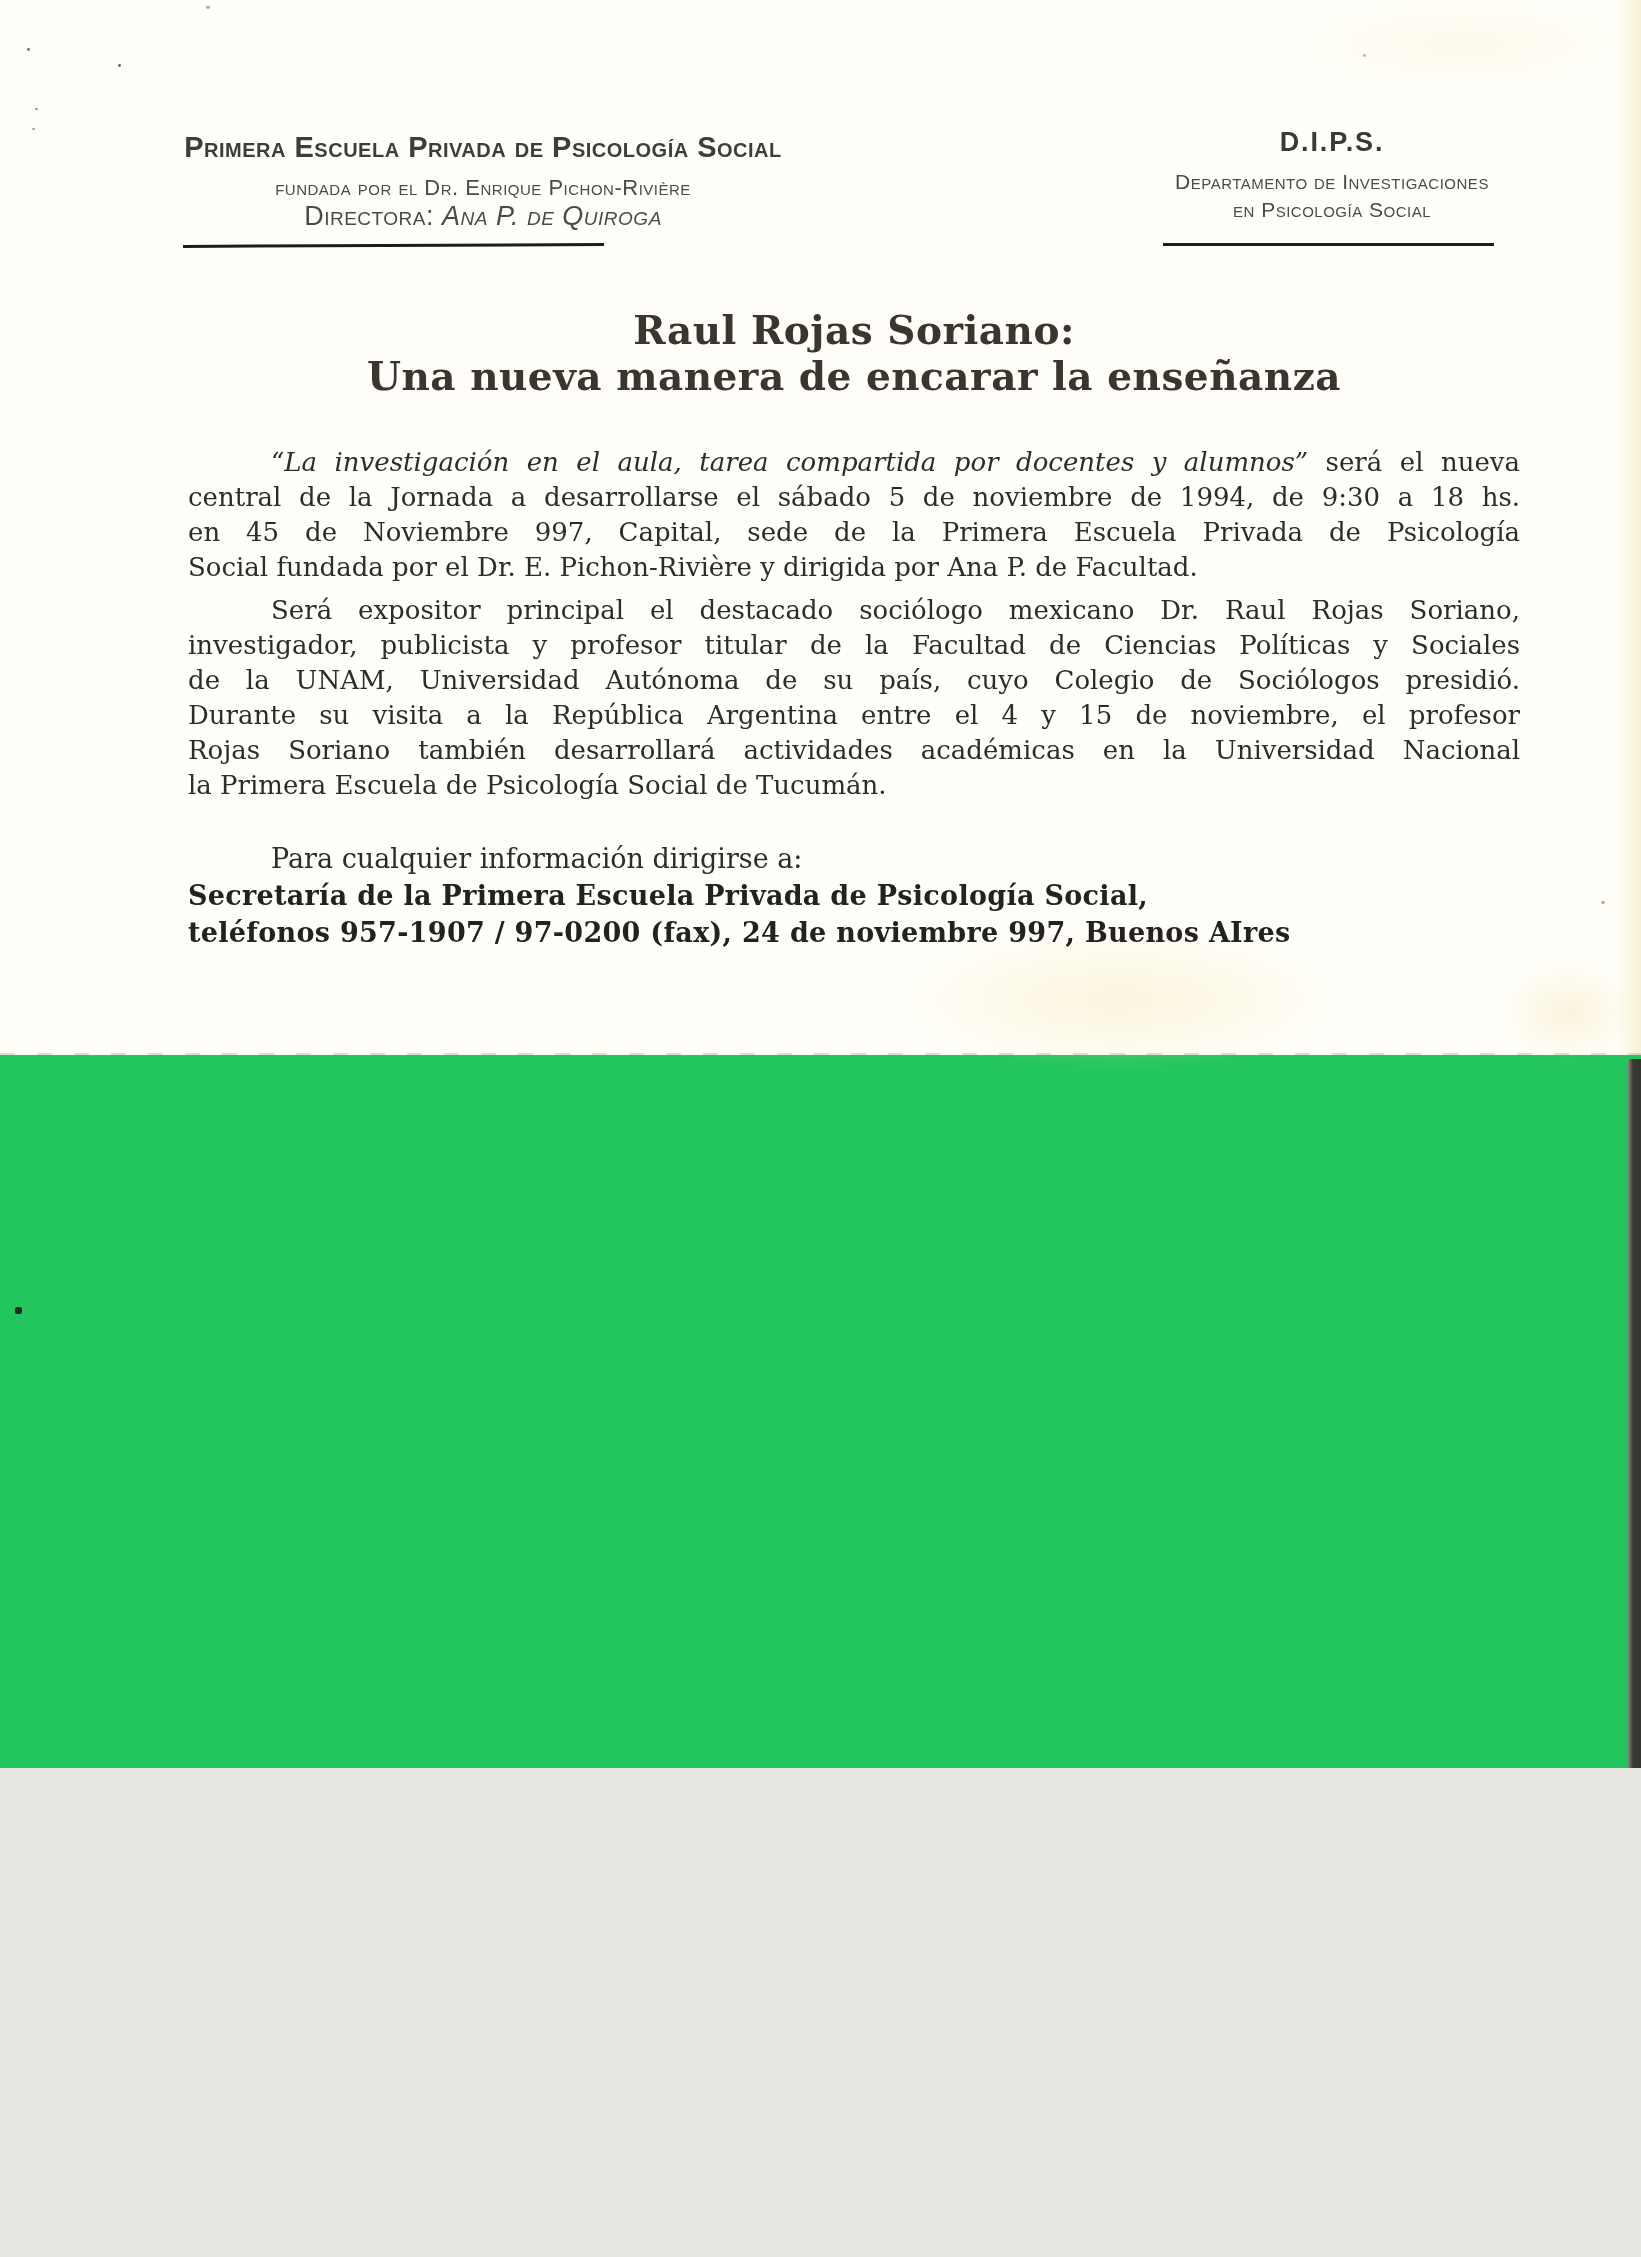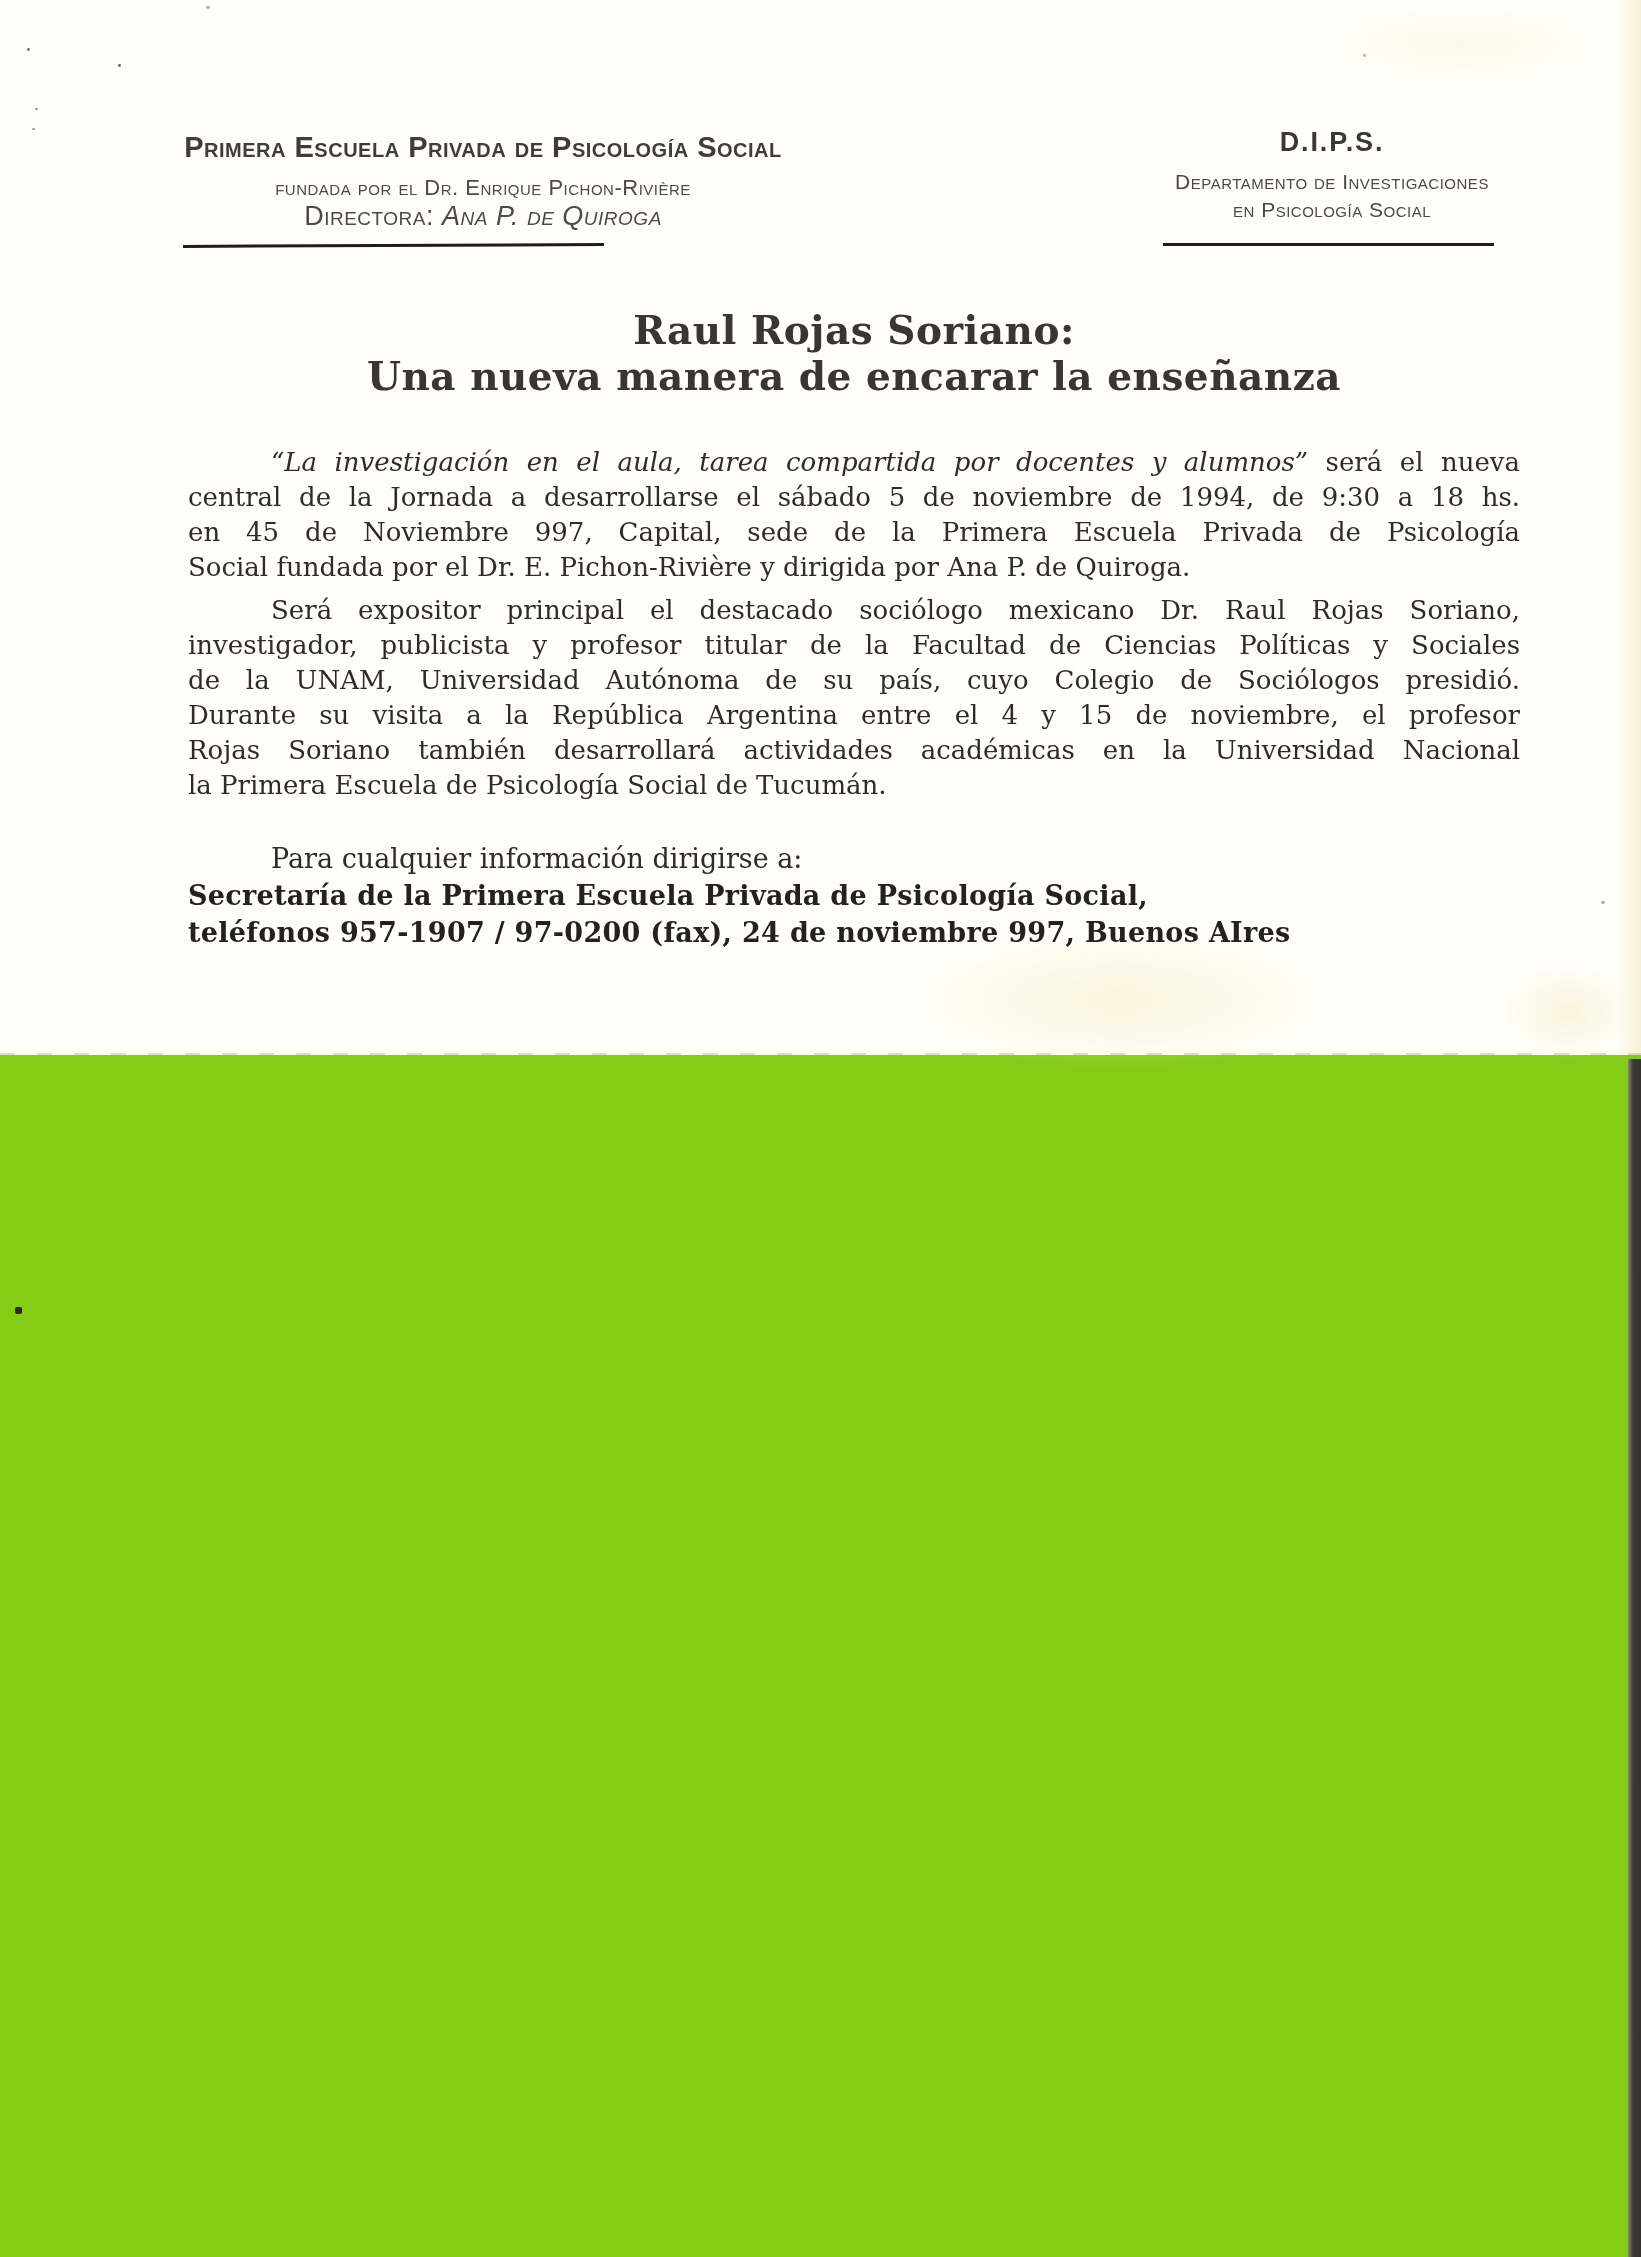--- a/index.html
+++ b/index.html
@@ -1,19 +1,19 @@
 <!DOCTYPE html>
 <html><head>
 <meta charset="utf-8">
 <style>
   html,body{margin:0;padding:0;background:#e9e7e2;}
   .scan{
     position:relative;
-    width:1641px;height:2257px;
-    background:#84cc16;
+    width:1641px;height:1768px;
+    background:#22c55e;
     overflow:hidden;
     font-family:"DejaVu Serif", serif;
     color:#2e2c29;
   }
   
   .page-top{
     position:absolute;left:0;top:0;width:1641px;height:1055px;
     background:#fffef8;
   }
   .blob{position:absolute;pointer-events:none;}
@@ -138,21 +138,21 @@
 
     <div class="body-col">
 
       <div class="para para1">
         <div class="jline indent">
           <span class="quote-italic">“La investigación en el aula, tarea compartida por docentes y alumnos”</span>
           <span>será el nueva</span>
         </div>
         <div class="jline">central de la Jornada a desarrollarse el sábado 5 de noviembre de 1994, de 9:30 a 18 hs.</div>
         <div class="jline">en 45 de Noviembre 997, Capital, sede de la Primera Escuela Privada de Psicología</div>
-        <div class="jline last">Social fundada por el Dr. E. Pichon-Rivière y dirigida por Ana P. de Quiroga.</div>
+        <div class="jline last">Social fundada por el Dr. E. Pichon-Rivière y dirigida por Ana P. de Facultad.</div>
       </div>
 
       <div class="para para2">
         <div class="jline indent">Será expositor principal el destacado sociólogo mexicano Dr. Raul Rojas Soriano,</div>
         <div class="jline">investigador, publicista y profesor titular de la Facultad de Ciencias Políticas y Sociales</div>
         <div class="jline">de la UNAM, Universidad Autónoma de su país, cuyo Colegio de Sociólogos presidió.</div>
         <div class="jline">Durante su visita a la República Argentina entre el 4 y 15 de noviembre, el profesor</div>
         <div class="jline">Rojas Soriano también desarrollará actividades académicas en la Universidad Nacional</div>
         <div class="jline last">la Primera Escuela de Psicología Social de Tucumán.</div>
       </div>

